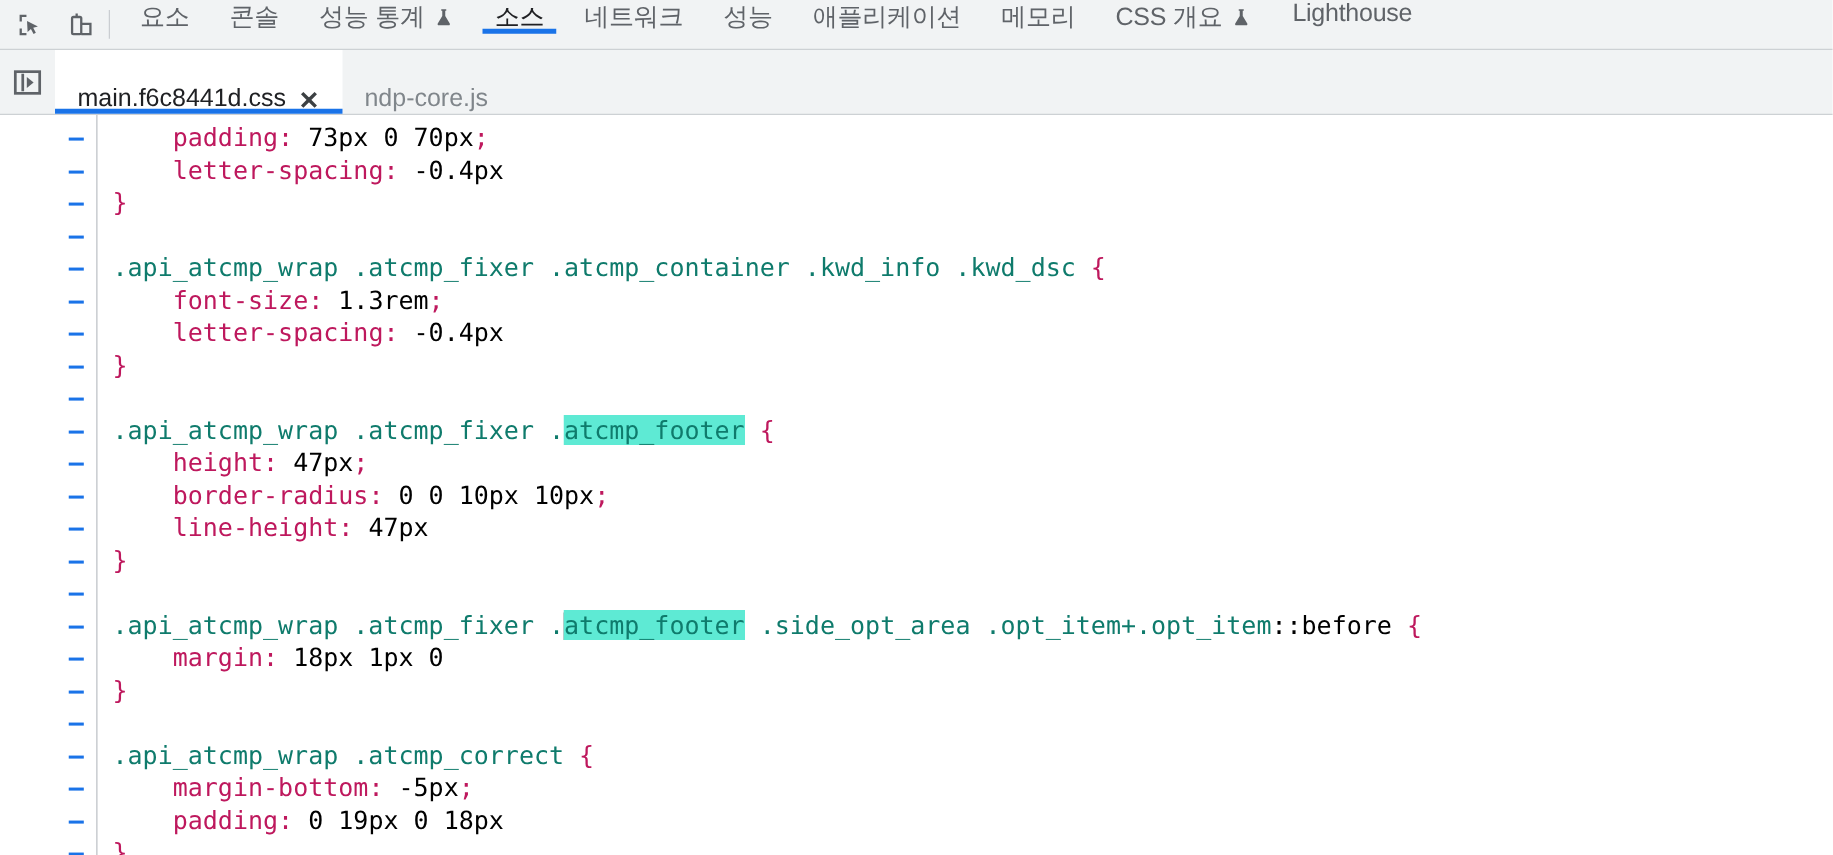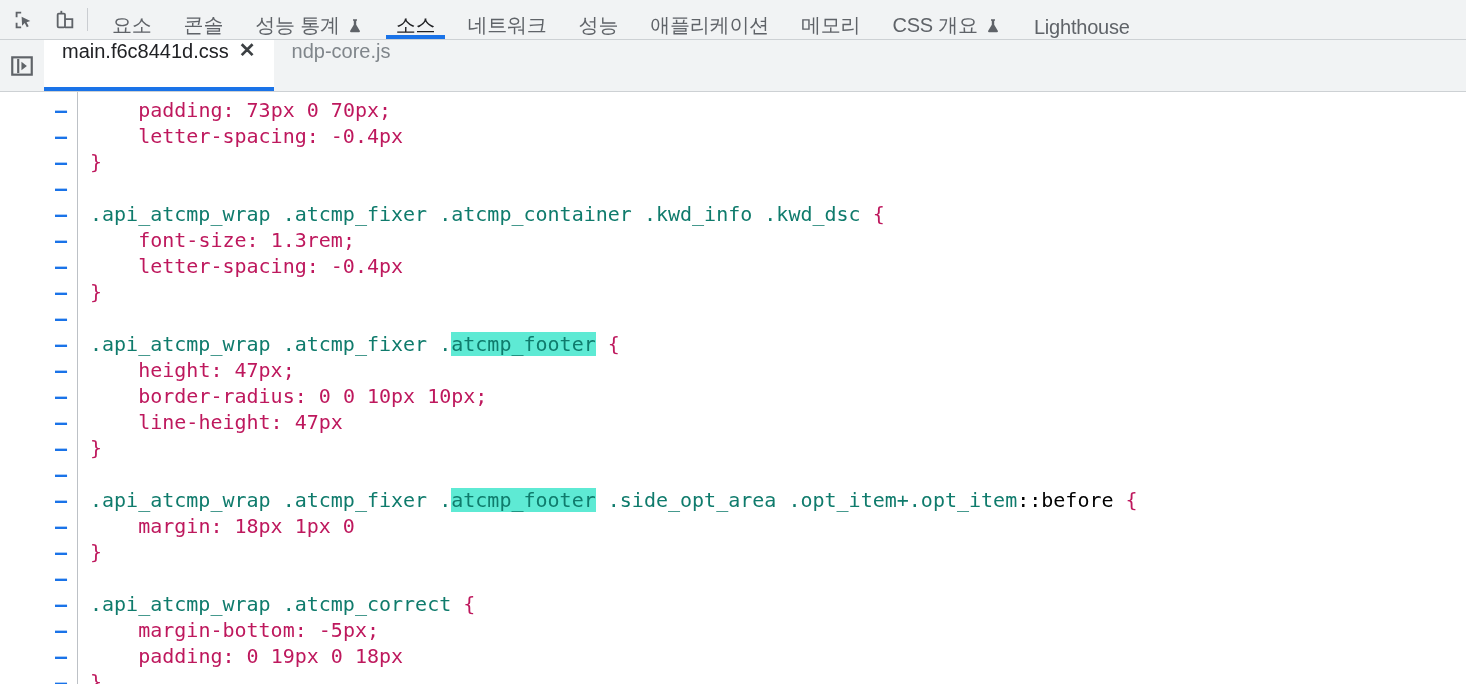--- a/index.html
+++ b/index.html
@@ -41,21 +41,21 @@
     border-radius: 2px;
   }
   .toolbar-divider {
     width: 1px;
     background: #cacdd1;
     margin: 8px 8px 8px 4px;
     align-self: stretch;
   }
   .panel-tabs {
     display: flex;
-    align-items: flex-end;
+    align-items: flex-start;
     flex: 1;
     min-width: 0;
   }
   .panel-tab {
     display: flex;
     align-items: center;
     gap: 6px;
     padding: 0 16px;
     font-size: 20px;
     color: #5f6368;
@@ -99,21 +99,21 @@
     justify-content: center;
     width: 44px;
     flex: none;
   }
   .file-tabs {
     display: flex;
     align-items: stretch;
   }
   .file-tab {
     display: flex;
-    align-items: flex-start;
+    align-items: flex-end;
     gap: 10px;
     padding: 0 18px;
     font-size: 20px;
     color: #80868b;
     white-space: nowrap;
     position: relative;
   }
   .file-tab.selected {
     color: #202124;
     background: #ffffff;
@@ -170,21 +170,21 @@
     white-space: pre;
     overflow: hidden;
   }
   .code-line {
     height: 26px;
     line-height: 26px;
     box-sizing: border-box;
   }
   .tok-sel   { color: #0f7b6c; }  
   .tok-prop  { color: #be185d; }  
-  .tok-val   { color: #be185d; }  
+  .tok-val   { color: #000000; }  
   .tok-pseudo{ color: #000000; }  
   .hl {
     background: #5eead4;
   }
   .caret {
     display: inline-block;
     width: 0;
     border-left: 2px solid #202124;
     height: 22px;
     vertical-align: -5px;

